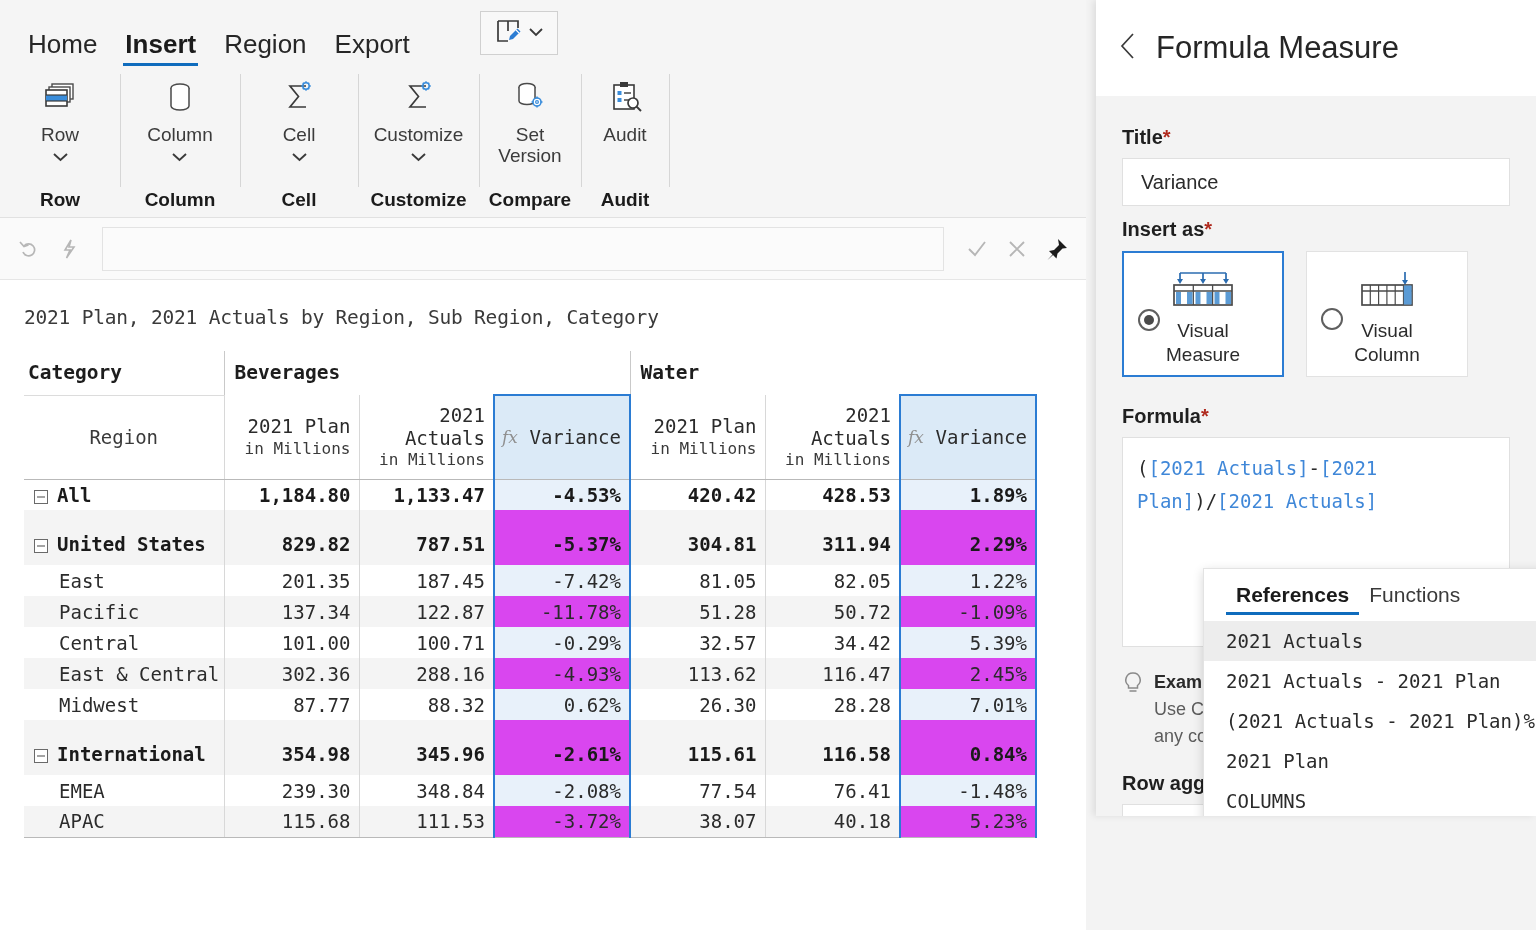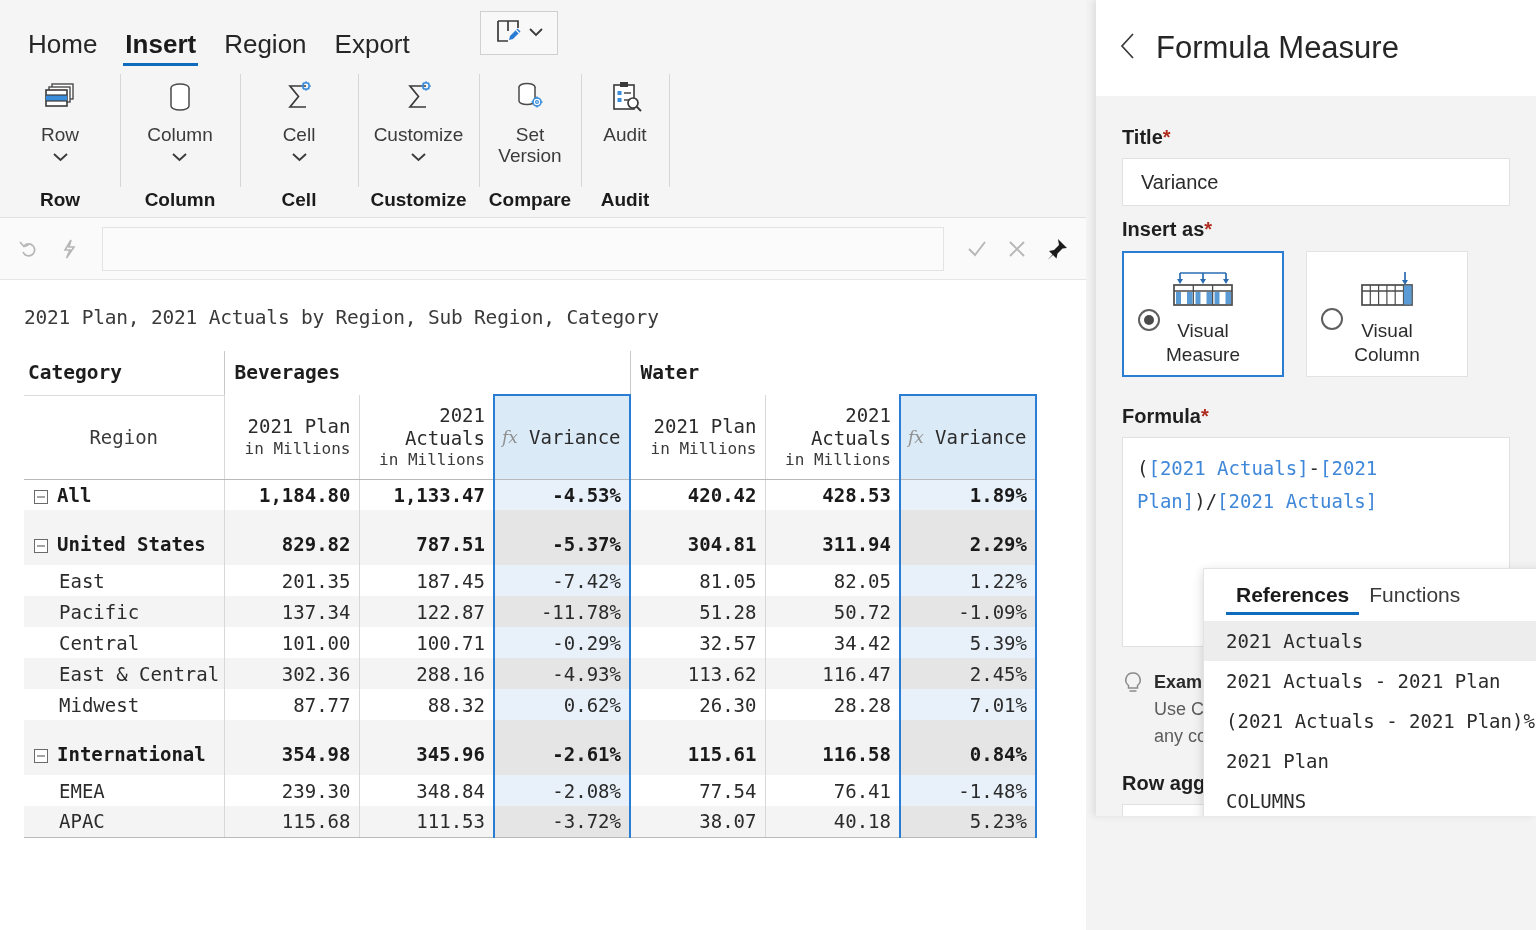--- a/index.html
+++ b/index.html
@@ -104,21 +104,21 @@
   .h2 td { height: 84px; border-bottom: 1px solid #b9b9b9; }
   .h2 .reg { text-align: center; color: #3a3a3a; border-bottom: 1px solid #b9b9b9; }
   .h2 .colhdr {
     text-align: right; padding-right: 8px; color: #2b2b2b;
     border-left: 1px solid #d8d8d8; line-height: 1.22;
   }
   .h2 .colhdr .sub { font-size: 16px; color: #3a3a3a; }
   .h2 .varhdr {
     background: #dbeaf7; border-left: 2px solid #2b7cd3; border-right: 2px solid #2b7cd3;
     border-top: 2px solid #2b7cd3; position: relative; color: #2b2b2b;
-    text-align: left; padding-right: 0; padding-left: 34px;
+    text-align: right; padding-right: 8px; padding-left: 34px;
   }
   .h2 .varhdr .fx {
     position: absolute; left: 7px; top: 50%; transform: translateY(-50%);
     font-family: "DejaVu Serif", serif; font-style: italic; font-size: 17px; color: #8f8f8f;
   }
 
   
   tr.r td { height: 31px; }
   tr.r.tall td { height: 42px; }
   tr.r .cat { padding-left: 10px; white-space: nowrap; }
@@ -129,21 +129,21 @@
     text-align: right; padding-right: 8px;
     border-left: 2px solid #2b7cd3; border-right: 2px solid #2b7cd3;
   }
   tr.r.bold td { font-weight: 700; color: #1a1a1a; }
   tr.r.last td { border-bottom: 1px solid #b9b9b9; }
 
   
   tr.bg-white td { background: #ffffff; }
   tr.bg-grey  td { background: #f4f4f4; }
   tr.bg-white td.var { background: #e8f1fa; }
-  tr.bg-grey  td.var { background: #e5e5e5; }
+  tr.bg-grey  td.var { background: #d946ef; }
 
   .expander {
     display: inline-block; width: 14px; height: 14px; border: 1px solid #6a6a6a;
     position: relative; margin-right: 9px; vertical-align: -2px; background: #fff;
   }
   .expander::before {
     content: ""; position: absolute; left: 2px; right: 2px; top: 50%;
     height: 1px; background: #4a4a4a; transform: translateY(-50%);
   }
   .indent { padding-left: 35px !important; }

